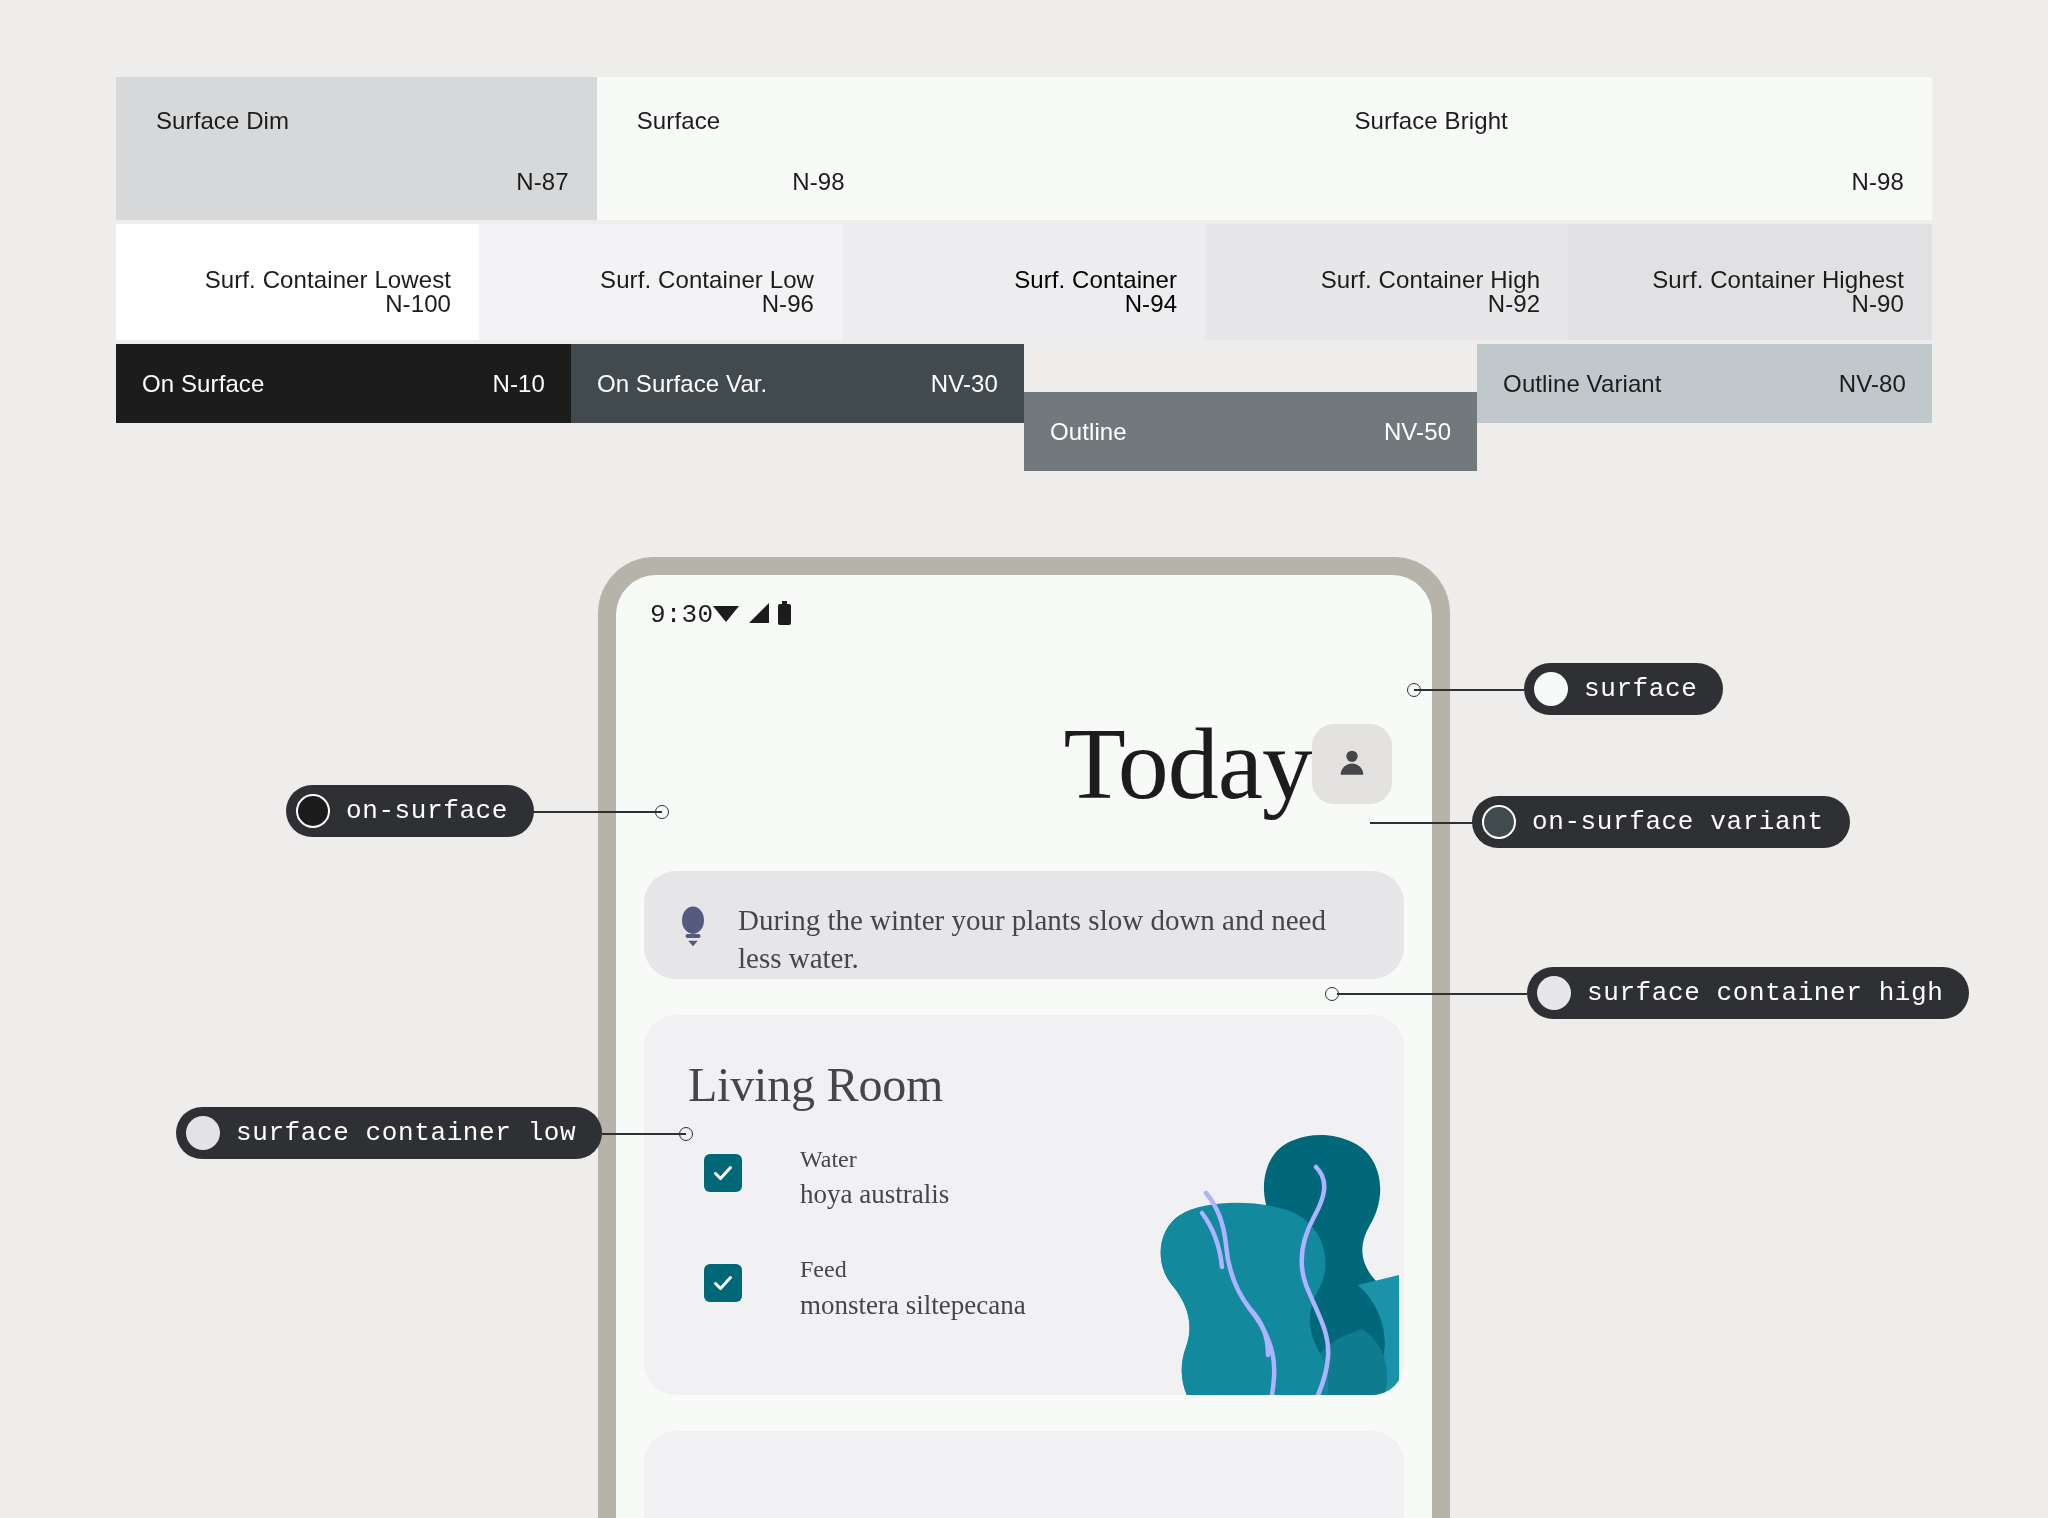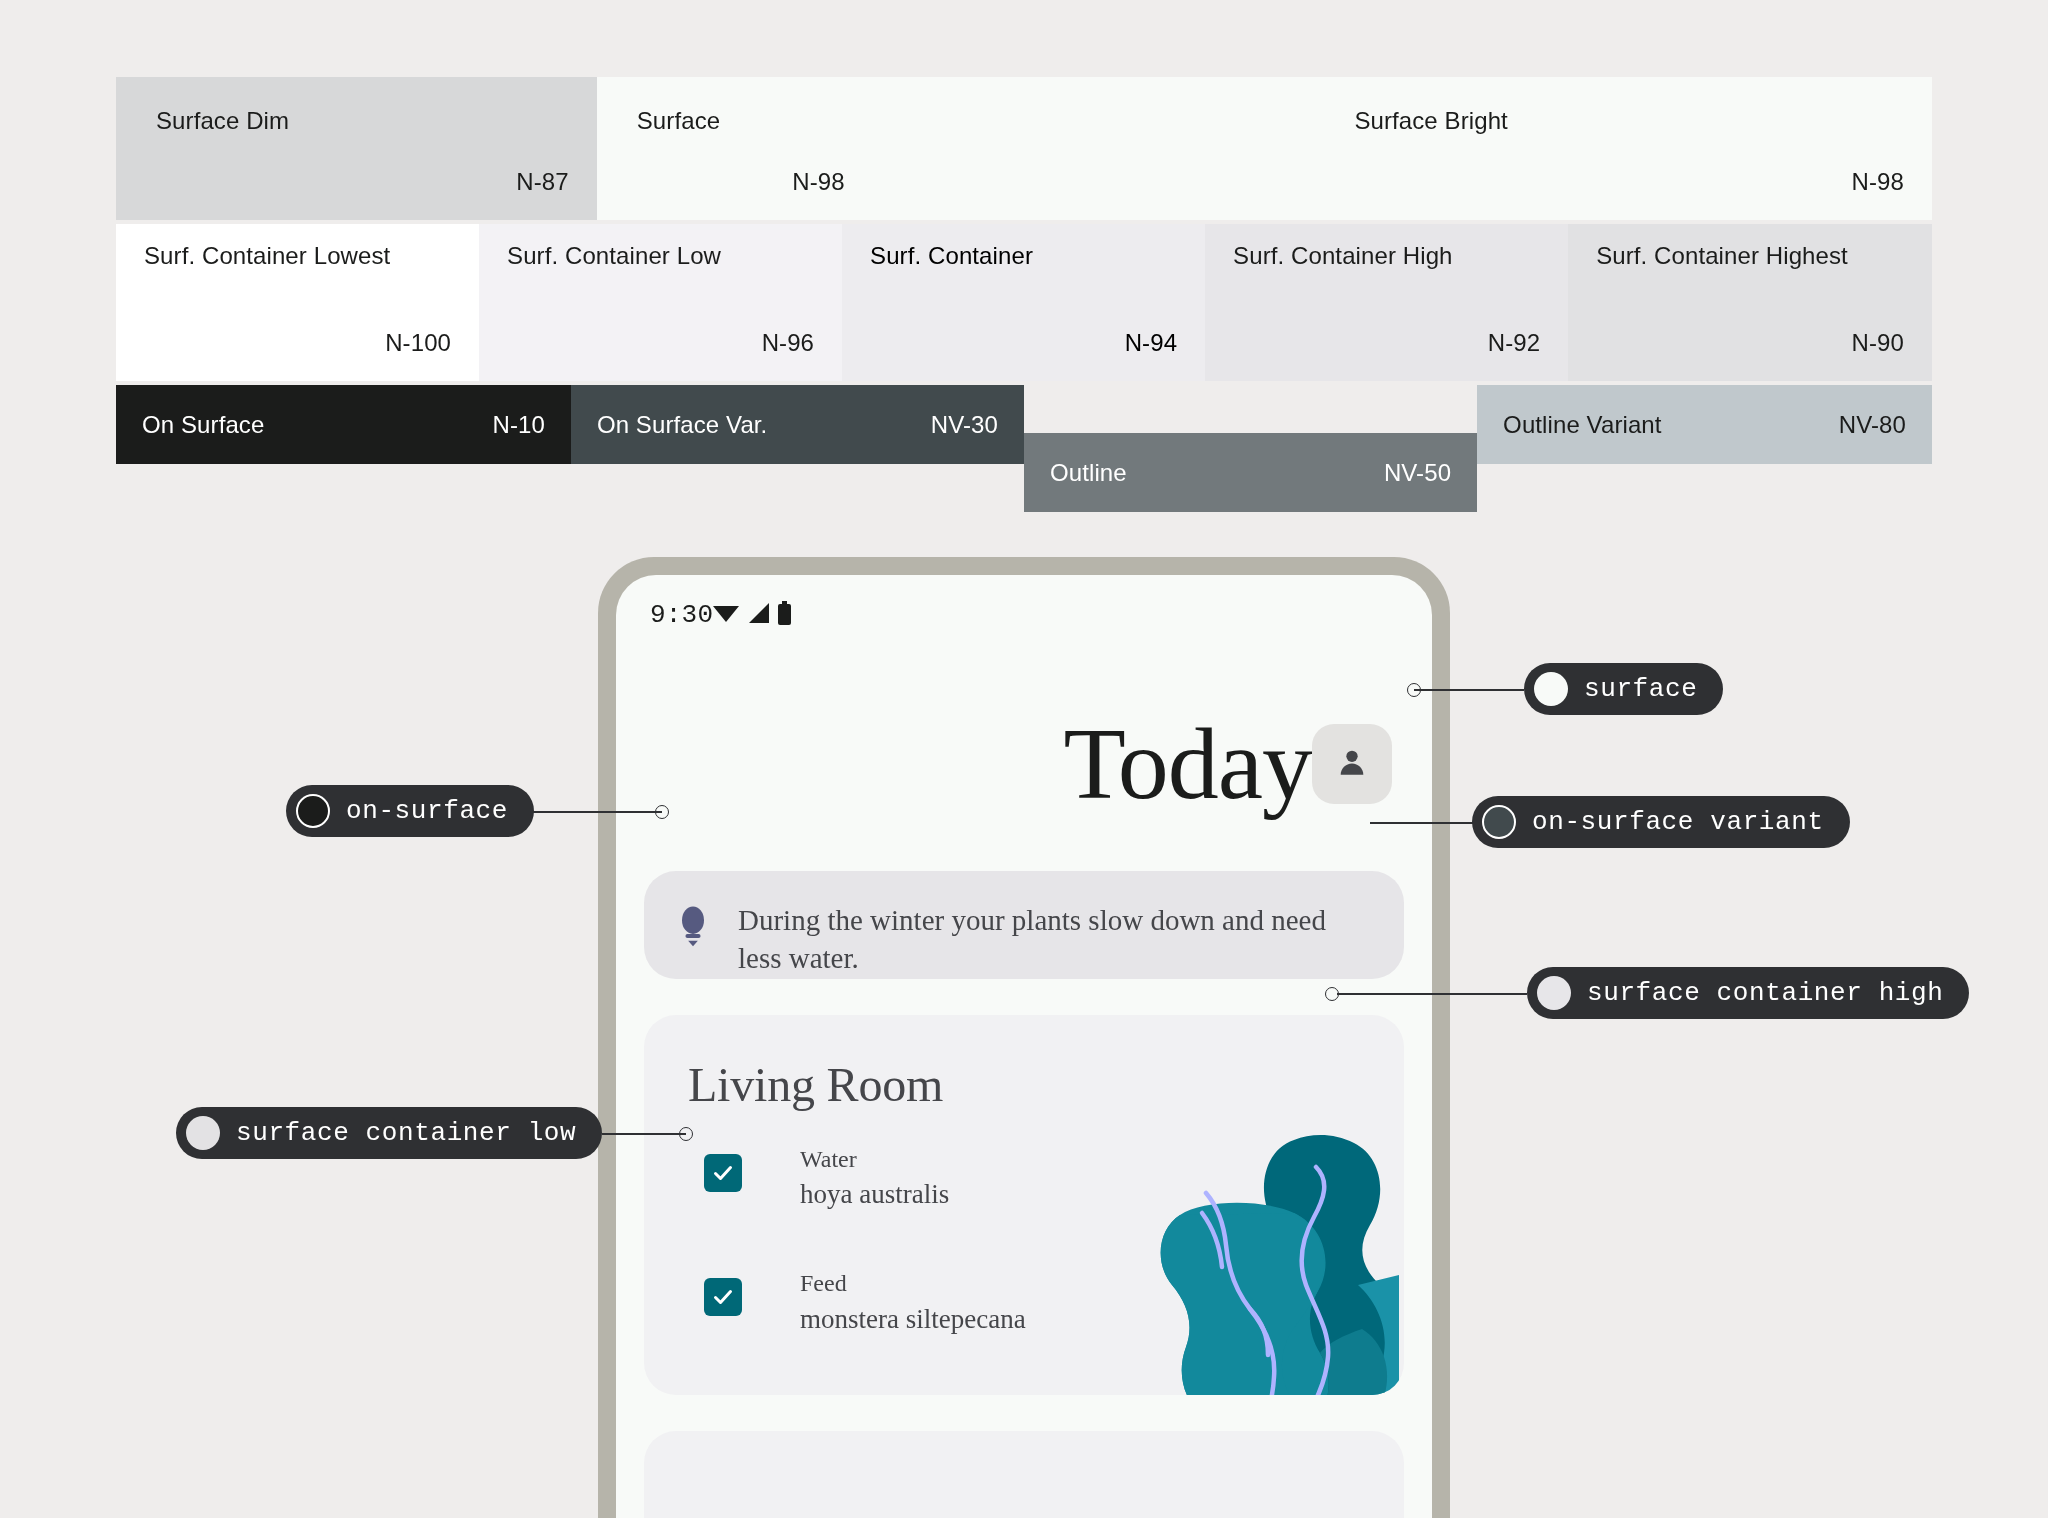--- a/index.html
+++ b/index.html
@@ -42,21 +42,21 @@
     font-size: 24px;
     line-height: 1;
     text-align: right;
     letter-spacing: .1px;
   }
 
   
   .row-1 .swatch { height: 143px; padding: 32px 28px 26px 40px; }
   
   .row-2 { margin-top: 4px; }
-  .row-2 .swatch { height: 157px; padding: 20px 28px 26px 28px; }
+  .row-2 .swatch { height: 116px; padding: 44px 28px 26px 28px; align-items: flex-end; }
   
   .row-3 { margin-top: 4px; }
   .row-3 .swatch {
     height: 79px;
     padding: 0 26px;
     flex-direction: row;
     align-items: center;
     justify-content: space-between;
   }
   .row-3 .sw-name { font-size: 24px; }
@@ -369,21 +369,21 @@
           <svg width="24" height="24" viewBox="0 0 24 24">
               <path d="M4.5 12.5 L9.5 17.5 L19.5 6.5" stroke="#ffffff" stroke-width="3" fill="none" stroke-linecap="round" stroke-linejoin="round"></path>
             </svg>
         </div>
         <div class="task-text">
           <div class="task-title">Water</div>
           <div class="task-sub">hoya australis</div>
         </div>
       </div>
 
-      <div class="task-row" style="margin-top:56px;">
+      <div class="task-row" style="margin-top:42px;">
         <div class="checkbox">
           <svg width="24" height="24" viewBox="0 0 24 24">
               <path d="M4.5 12.5 L9.5 17.5 L19.5 6.5" stroke="#ffffff" stroke-width="3" fill="none" stroke-linecap="round" stroke-linejoin="round"></path>
             </svg>
         </div>
         <div class="task-text">
           <div class="task-title">Feed</div>
           <div class="task-sub">monstera siltepecana</div>
         </div>
       </div>

